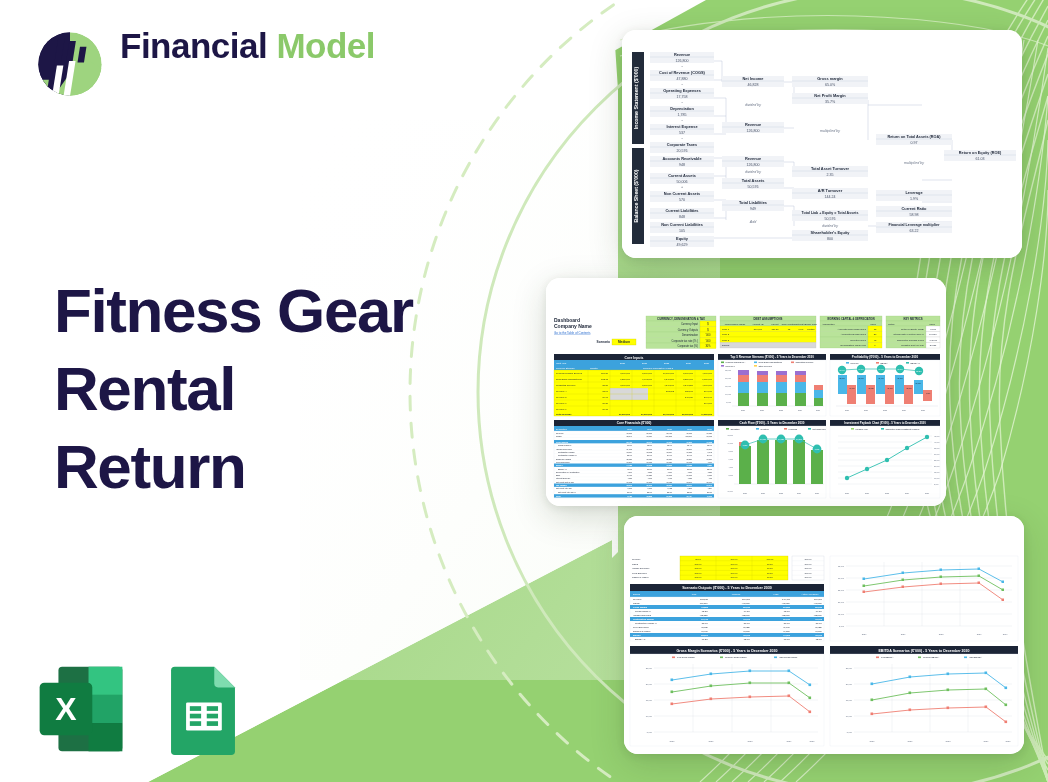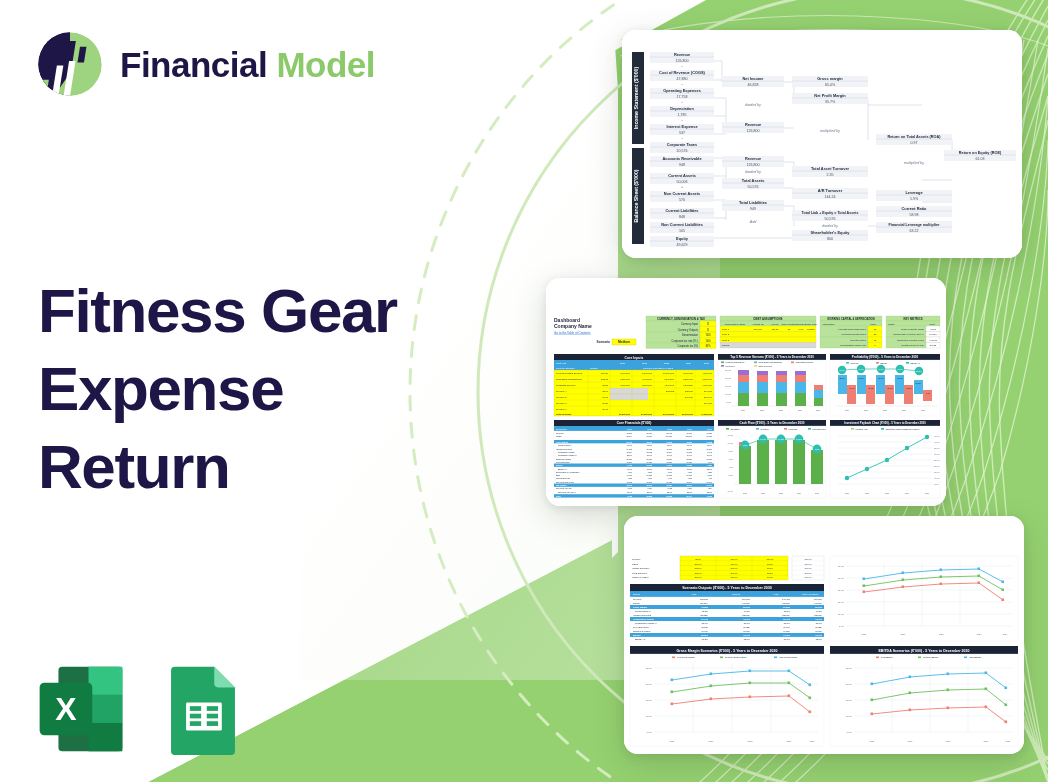--- a/index.html
+++ b/index.html
@@ -15,32 +15,32 @@
   .bg-svg  { position: absolute; inset: 0; width: 1048px; height: 782px; }
 
   
   .left-col {
     position: absolute; left: 0; top: 0; width: 470px; height: 782px;
     z-index: 5;
   }
 
   .brand {
     position: absolute; left: 34px; top: 28px;
-    display: flex; align-items: center; gap: 14px;
+    display: flex; align-items: flex-start; gap: 14px;
   }
   .brand-mark { width: 72px; height: 72px; flex: 0 0 72px; }
   .brand-text {
     font-size: 35px; font-weight: 700; letter-spacing: -0.5px;
     white-space: nowrap; line-height: 1;
   }
   .brand-text .w1 { color: #1d1646; }
   .brand-text .w2 { color: #8bc96a; }
 
   .headline {
-    position: absolute; left: 38px; top: 272px;
+    position: absolute; left: 54px; top: 272px;
     width: 420px;
     font-size: 62px; line-height: 1.26; font-weight: 700;
     color: #1d1646; letter-spacing: -1.4px;
   }
   .headline .ln { display: block; }
 
   .app-icons {
     position: absolute; left: 34px; top: 662px;
     display: flex; align-items: flex-start; gap: 28px;
   }
@@ -157,21 +157,21 @@
         <rect x="14" y="80" width="8" height="16" fill="#ffffff" transform="skewX(-9)"></rect>
       </g>
     </svg>
     <div class="brand-text">
       <span class="w1">Financial</span><span>&nbsp;</span><span class="w2">Model</span>
     </div>
   </div>
 
   <h1 class="headline">
     <span class="ln">Fitness Gear</span>
-    <span class="ln">Expense</span>
+    <span class="ln">Rental</span>
     <span class="ln">Return</span>
   </h1>
 
   <div class="app-icons">
     <svg class="app-icon" viewBox="0 0 100 100">
       <rect x="26" y="5" width="68" height="90" rx="4" fill="#1d7044"></rect>
       <rect x="58" y="5" width="36" height="30" fill="#33c481"></rect>
       <rect x="58" y="35" width="36" height="30" fill="#21a366"></rect>
       <rect x="58" y="65" width="36" height="30" fill="#107c41"></rect>
       <rect x="26" y="35" width="32" height="30" fill="#185c37" opacity="0.9"></rect>

